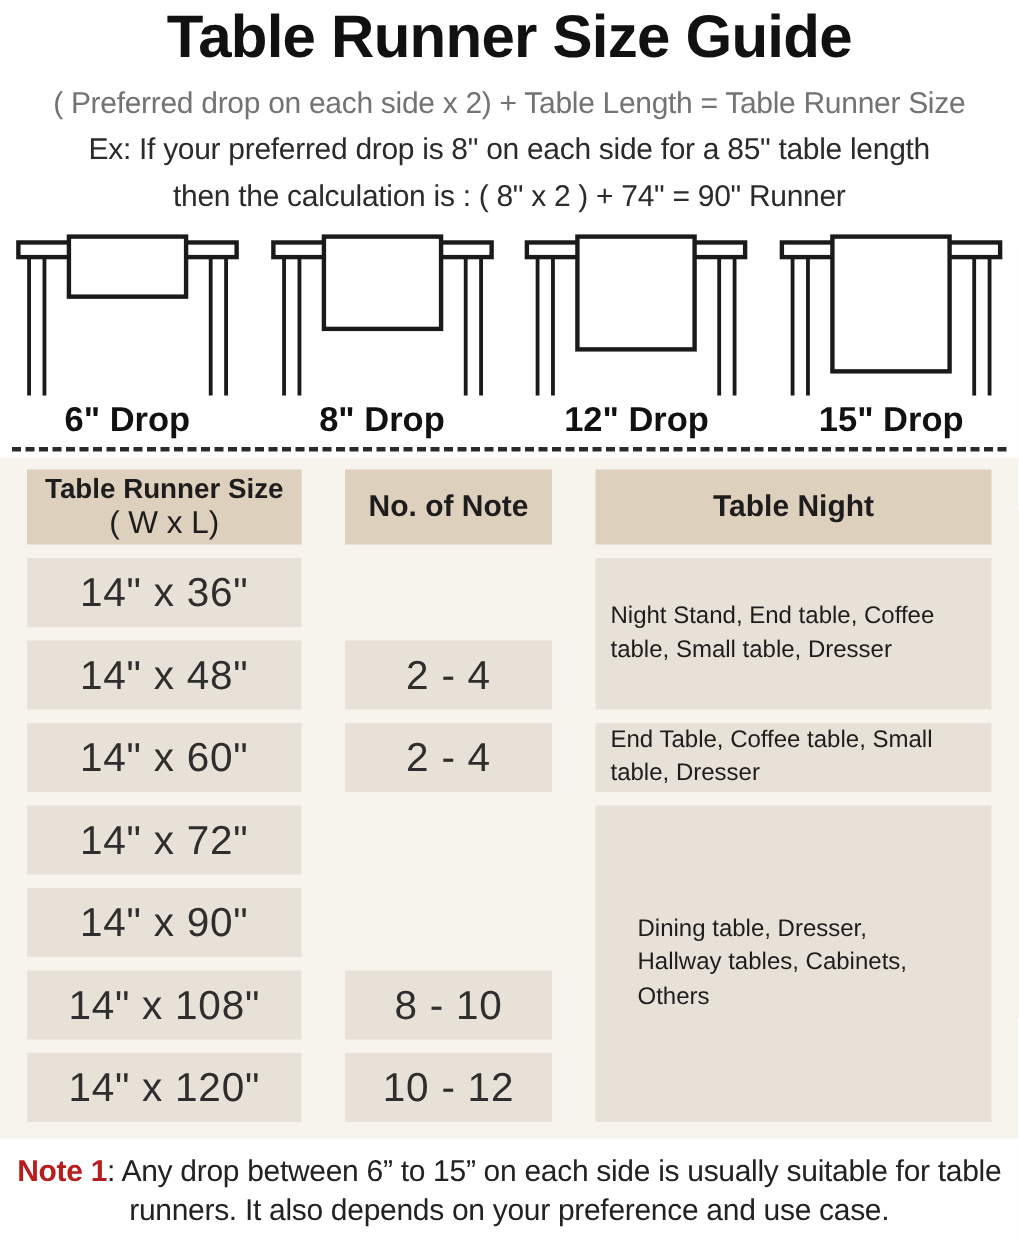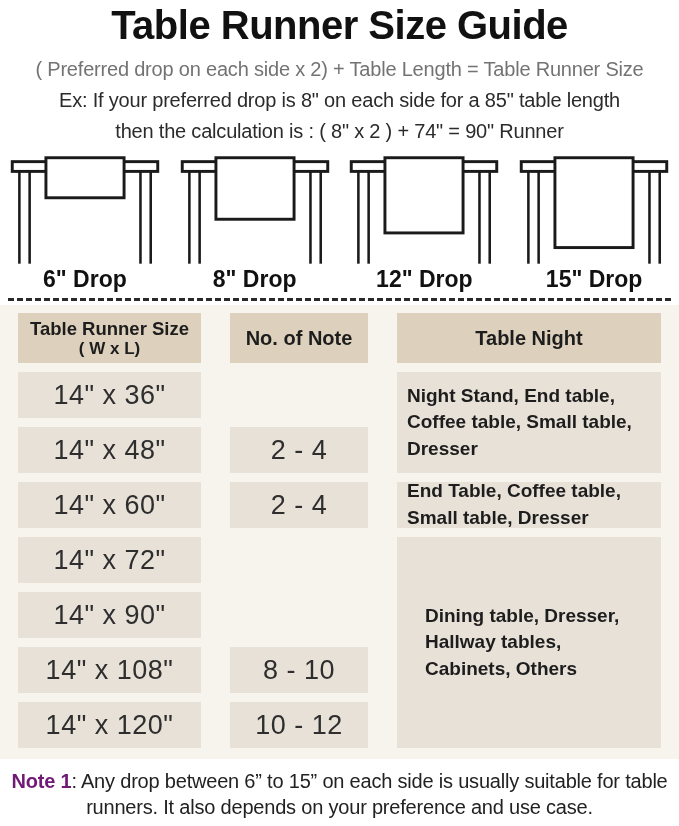--- a/index.html
+++ b/index.html
@@ -31,29 +31,29 @@
     grid-template-rows:50px repeat(7,46px);
     column-gap:29px;row-gap:9px;
     justify-content:center;
   }
   .cell{
     background:#e8e1d8;display:flex;flex-direction:column;
     align-items:center;justify-content:center;text-align:left;
   }
   .hcell{background:#ddd0bc;}
   .h-size-1{font-size:18.5px;font-weight:bold;line-height:1.15;}
-  .h-size-2{font-size:17px;font-weight:700;line-height:1.15;}
+  .h-size-2{font-size:21px;font-weight:400;line-height:1.15;}
   .h-seats,.h-types{font-size:20px;font-weight:bold;}
   .v-size,.v-seats{font-size:27px;font-weight:400;color:#2e2e2e;letter-spacing:0.5px;}
-  .v-types{font-size:19px;font-weight:bold;line-height:1.4;padding:0 10px;box-sizing:border-box;}
+  .v-types{font-size:16px;font-weight:normal;line-height:1.4;padding:0 10px;box-sizing:border-box;}
   .v-types.wide-pad{padding:0 28px;}
   
   .notes{width:662px;margin:9px auto 0;text-align:center;font-size:20px;line-height:1.3;color:#222;letter-spacing:-0.2px;}
   .notes p{margin:0 0 3px 0;}
-  .notes strong{color:#701a75;}
+  .notes strong{color:#b91c1c;}
 </style>
 </head>
 <body>
 
 <div class="page">
 
   <h1 class="title">Table Runner Size Guide</h1>
   <p class="formula">( Preferred drop on each side x 2) + Table Length = Table Runner Size</p>
   <p class="ex-line">Ex: If your preferred drop is 8" on each side for a 85" table length</p>
   <p class="ex-line">then the calculation is : ( 8" x 2 ) + 74" = 90" Runner</p>

